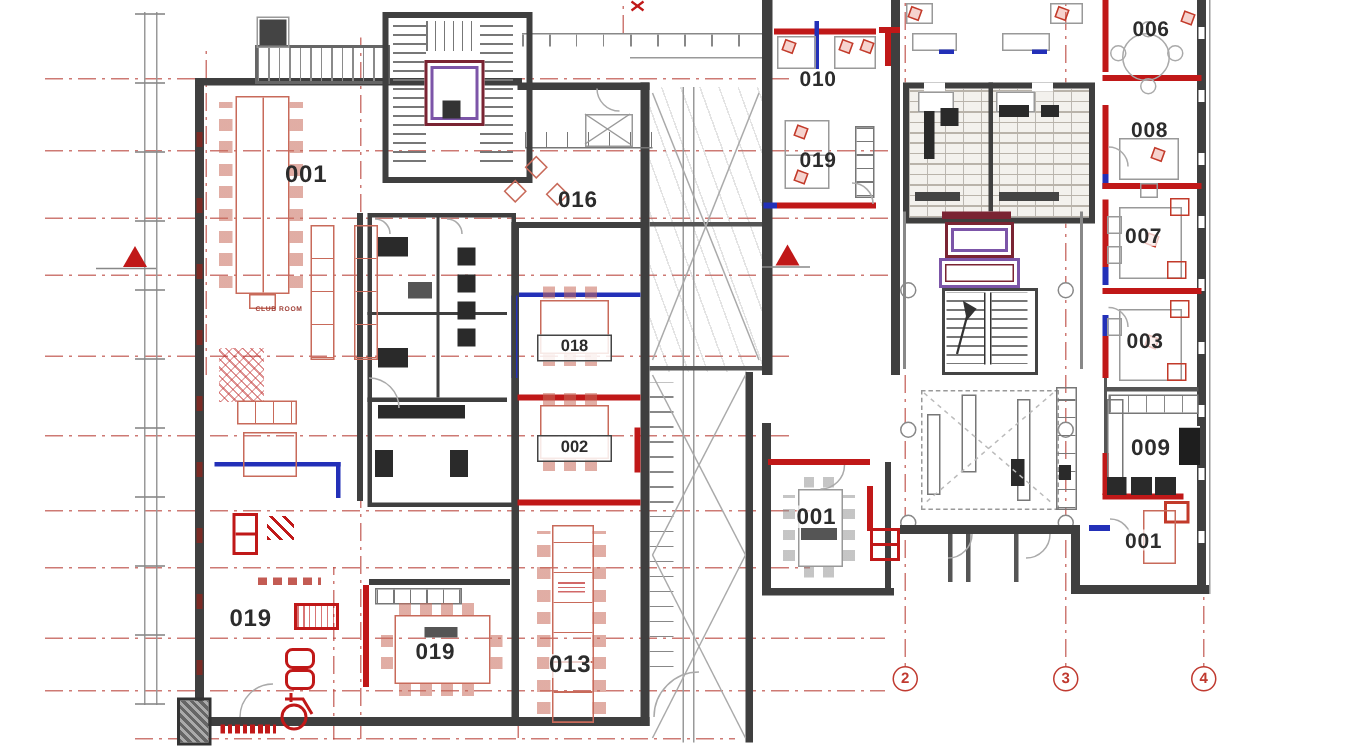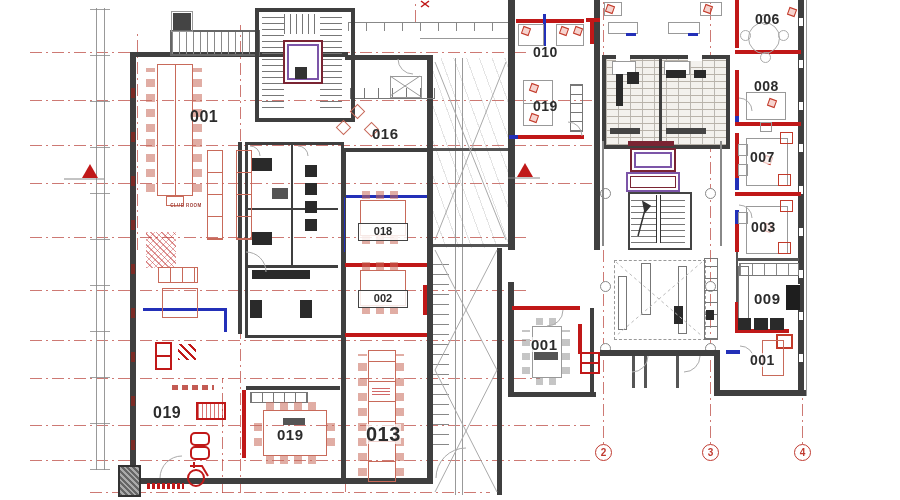--- a/index.html
+++ b/index.html
@@ -367,21 +367,21 @@
     <g stroke="#c01818" stroke-width="1.5">
       <line x1="421" y1="1" x2="429" y2="7"></line>
       <line x1="429" y1="1" x2="421" y2="7"></line>
     </g>
   </svg>
 
   <div class="abs lbl" style="left:190px;top:109px;font-size:16px;">001</div>
   <div class="abs lbl" style="left:372px;top:126px;">016</div>
   <div class="abs lblbox" style="left:358px;top:223px;width:48px;height:16px;">018</div>
   <div class="abs lblbox" style="left:358px;top:290px;width:48px;height:16px;">002</div>
-  <div class="abs lbl" style="left:366px;top:424px;font-size:20px;background:rgba(255,255,255,.7);">013</div>
+  <div class="abs lbl" style="left:366px;top:436px;font-size:16px;background:rgba(255,255,255,.7);">013</div>
   <div class="abs lbl" style="left:153px;top:405px;font-size:16px;">019</div>
   <div class="abs lbl" style="left:277px;top:427px;background:rgba(255,255,255,.6);">019</div>
   <div class="abs lbl" style="left:533px;top:45px;font-size:14px;">010</div>
   <div class="abs lbl" style="left:533px;top:99px;font-size:14px;">019</div>
   <div class="abs lbl" style="left:531px;top:337px;background:rgba(255,255,255,.7);">001</div>
   <div class="abs lbl" style="left:755px;top:12px;font-size:14px;">006</div>
   <div class="abs lbl" style="left:754px;top:79px;font-size:14px;">008</div>
   <div class="abs lbl" style="left:750px;top:150px;font-size:14px;background:rgba(255,255,255,.7);">007</div>
   <div class="abs lbl" style="left:751px;top:220px;font-size:14px;background:rgba(255,255,255,.7);">003</div>
   <div class="abs lbl" style="left:754px;top:291px;">009</div>

